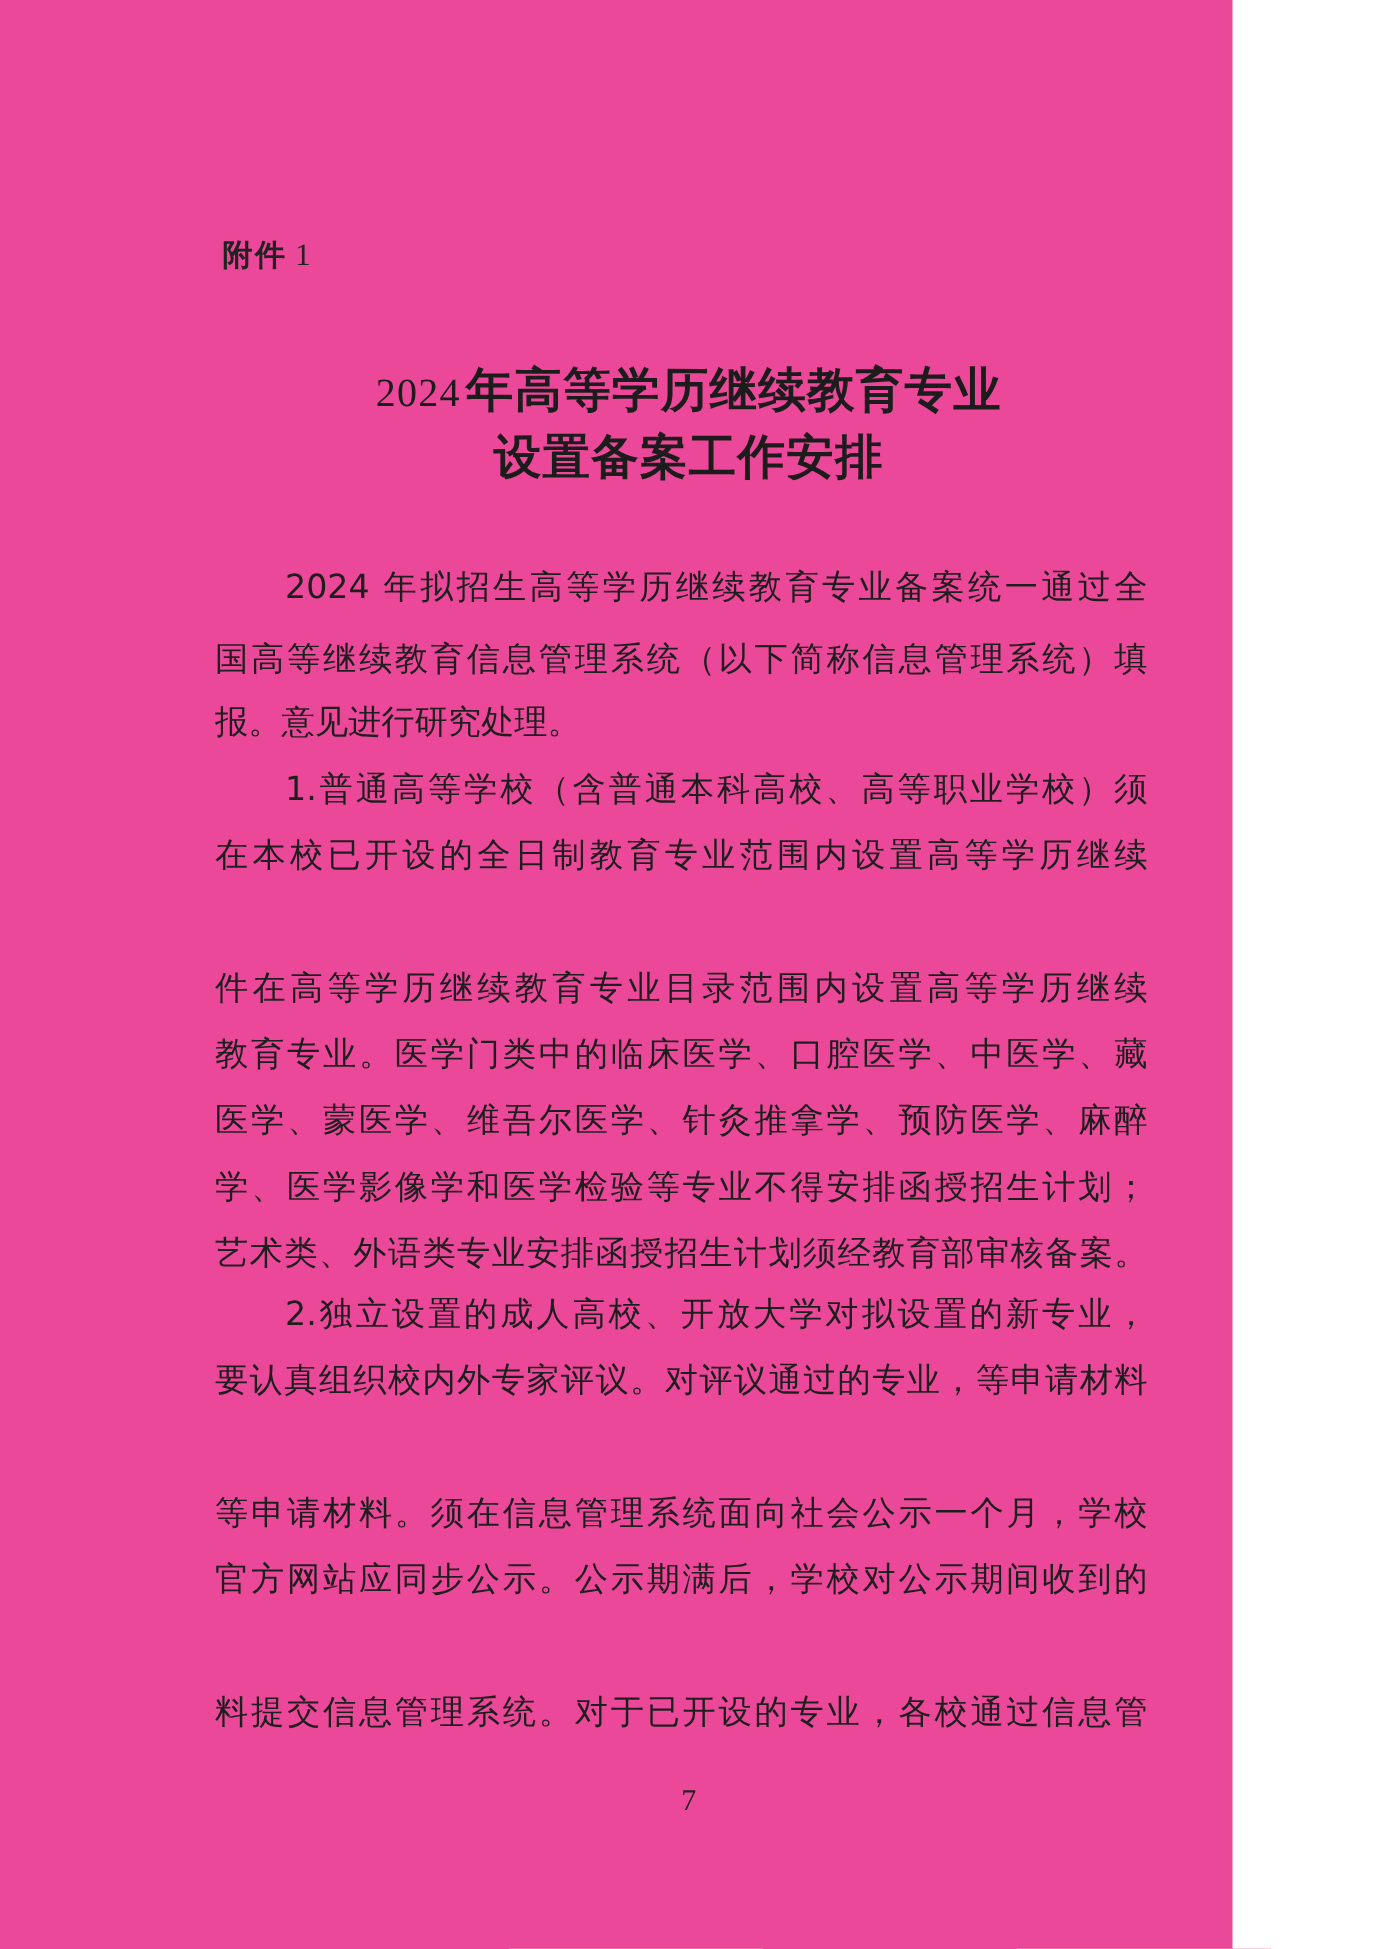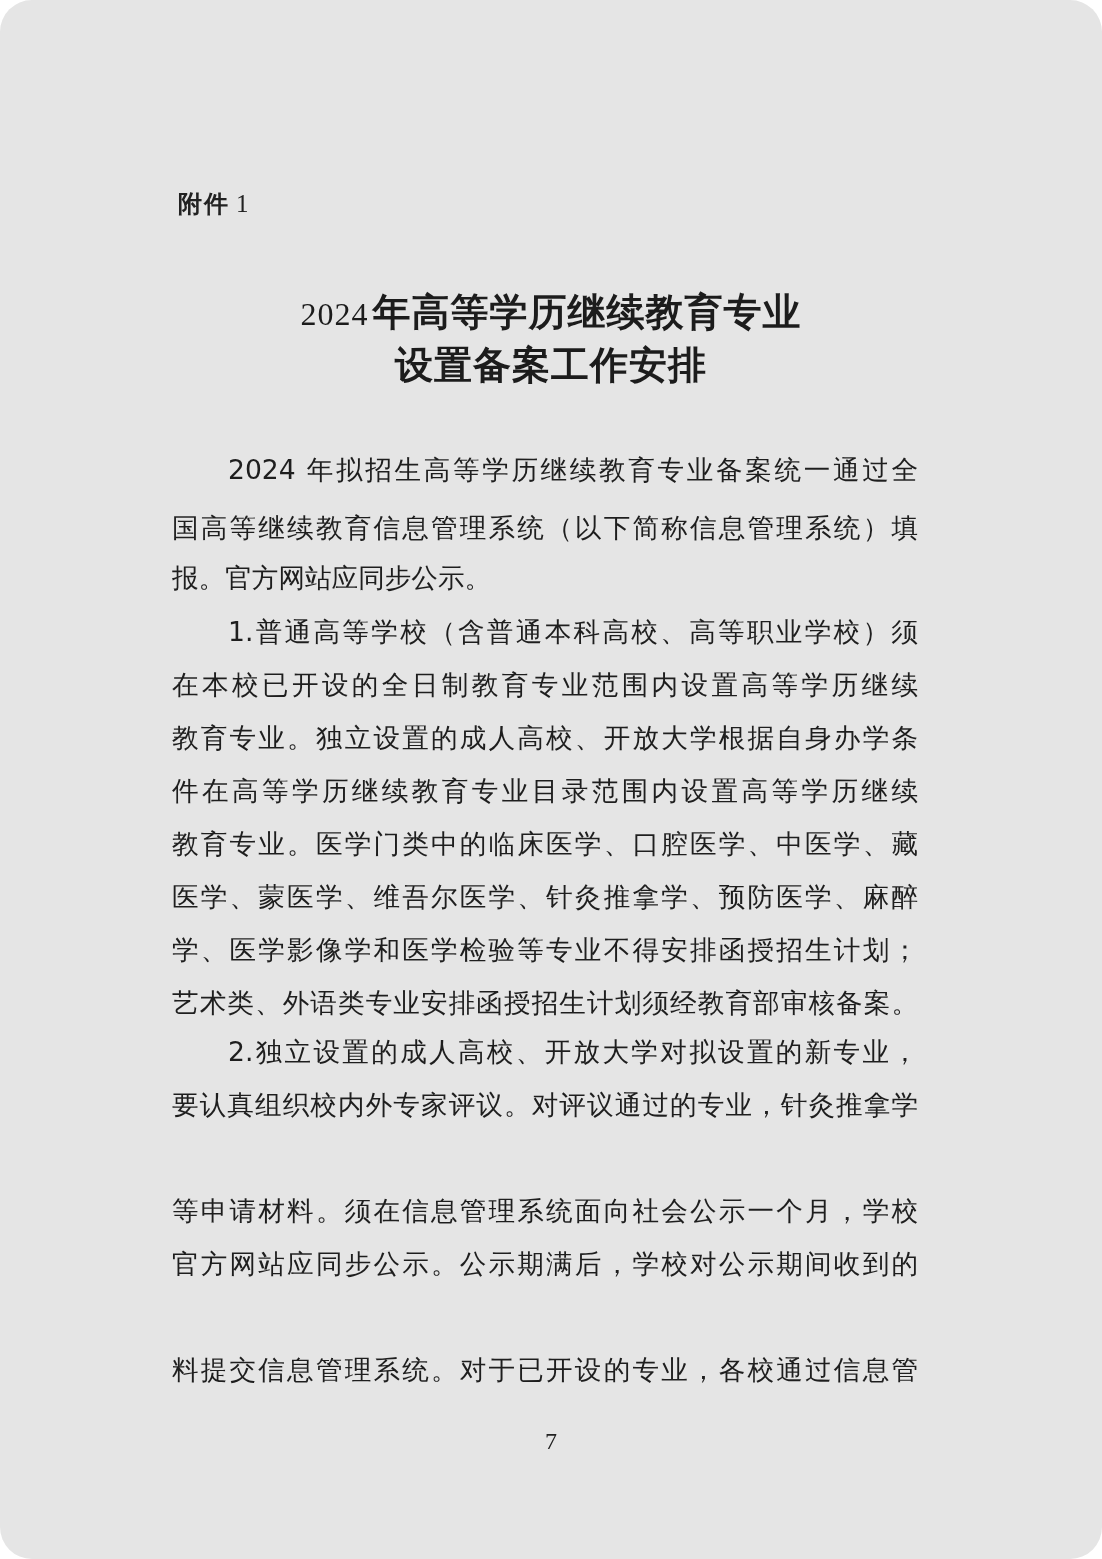--- a/index.html
+++ b/index.html
@@ -4,21 +4,21 @@
 <style>
   html, body { margin: 0; padding: 0; }
   body {
     width: 1102px; height: 1559px;
     background: #ffffff;
     position: relative;
     overflow: hidden;
     color: #1a1a1a;
     font-family: "DejaVu Serif", "Liberation Serif", serif;
   }
-  .page { position: absolute; left: 0; top: 0; width: 1102px; height: 1559px; background: #e5e5e5; border-radius: 32px; }
+  .page { position: absolute; left: 0; top: 0; width: 986px; height: 1559px; background: #ec4899; }
   .attachment-label {
     position: absolute; left: 178px; top: 188px;
     font-size: 24px; font-weight: bold; letter-spacing: 2px;
     font-family: "DejaVu Sans", "Liberation Sans", sans-serif;
     color: #222;
   }
   .attachment-label .num { font-weight: normal; font-family: "Liberation Serif", serif; margin-left: 6px; font-size: 25px; }
   .title {
     position: absolute; left: 0; width: 1102px; text-align: center;
     font-size: 38px; font-weight: bold; letter-spacing: 1px;
@@ -55,31 +55,30 @@
     <span>附件</span><span class="num">1</span>
   </div>
 
   <div class="title l1">
     <span class="year">2024</span><span>年高等学历继续教育专业</span>
   </div>
   <div class="title l2">设置备案工作安排</div>
 
   <div class="body-line indent" style="top:455px">2024 年拟招生高等学历继续教育专业备案统一通过全</div>
   <div class="body-line" style="top:513px">国高等继续教育信息管理系统（以下简称信息管理系统）填</div>
-  <div class="body-line short" style="top:563px">报。官方网站应同步公示。</div>
+  <div class="body-line short" style="top:563px">报。意见进行研究处理。</div>
 
   <div class="body-line indent" style="top:617px">1.普通高等学校（含普通本科高校、高等职业学校）须</div>
   <div class="body-line" style="top:670px">在本校已开设的全日制教育专业范围内设置高等学历继续</div>
-  <div class="body-line" style="top:723px">教育专业。独立设置的成人高校、开放大学根据自身办学条</div>
   <div class="body-line" style="top:776px">件在高等学历继续教育专业目录范围内设置高等学历继续</div>
   <div class="body-line" style="top:829px">教育专业。医学门类中的临床医学、口腔医学、中医学、藏</div>
   <div class="body-line" style="top:882px">医学、蒙医学、维吾尔医学、针灸推拿学、预防医学、麻醉</div>
   <div class="body-line" style="top:935px">学、医学影像学和医学检验等专业不得安排函授招生计划；</div>
   <div class="body-line" style="top:988px">艺术类、外语类专业安排函授招生计划须经教育部审核备案。</div>
 
   <div class="body-line indent" style="top:1037px">2.独立设置的成人高校、开放大学对拟设置的新专业，</div>
-  <div class="body-line" style="top:1090px">要认真组织校内外专家评议。对评议通过的专业，针灸推拿学</div>
+  <div class="body-line" style="top:1090px">要认真组织校内外专家评议。对评议通过的专业，等申请材料</div>
   <div class="body-line" style="top:1196px">等申请材料。须在信息管理系统面向社会公示一个月，学校</div>
   <div class="body-line" style="top:1249px">官方网站应同步公示。公示期满后，学校对公示期间收到的</div>
   <div class="body-line" style="top:1355px">料提交信息管理系统。对于已开设的专业，各校通过信息管</div>
 
   <div class="page-number">7</div>
 </div>
 
 </body></html>

